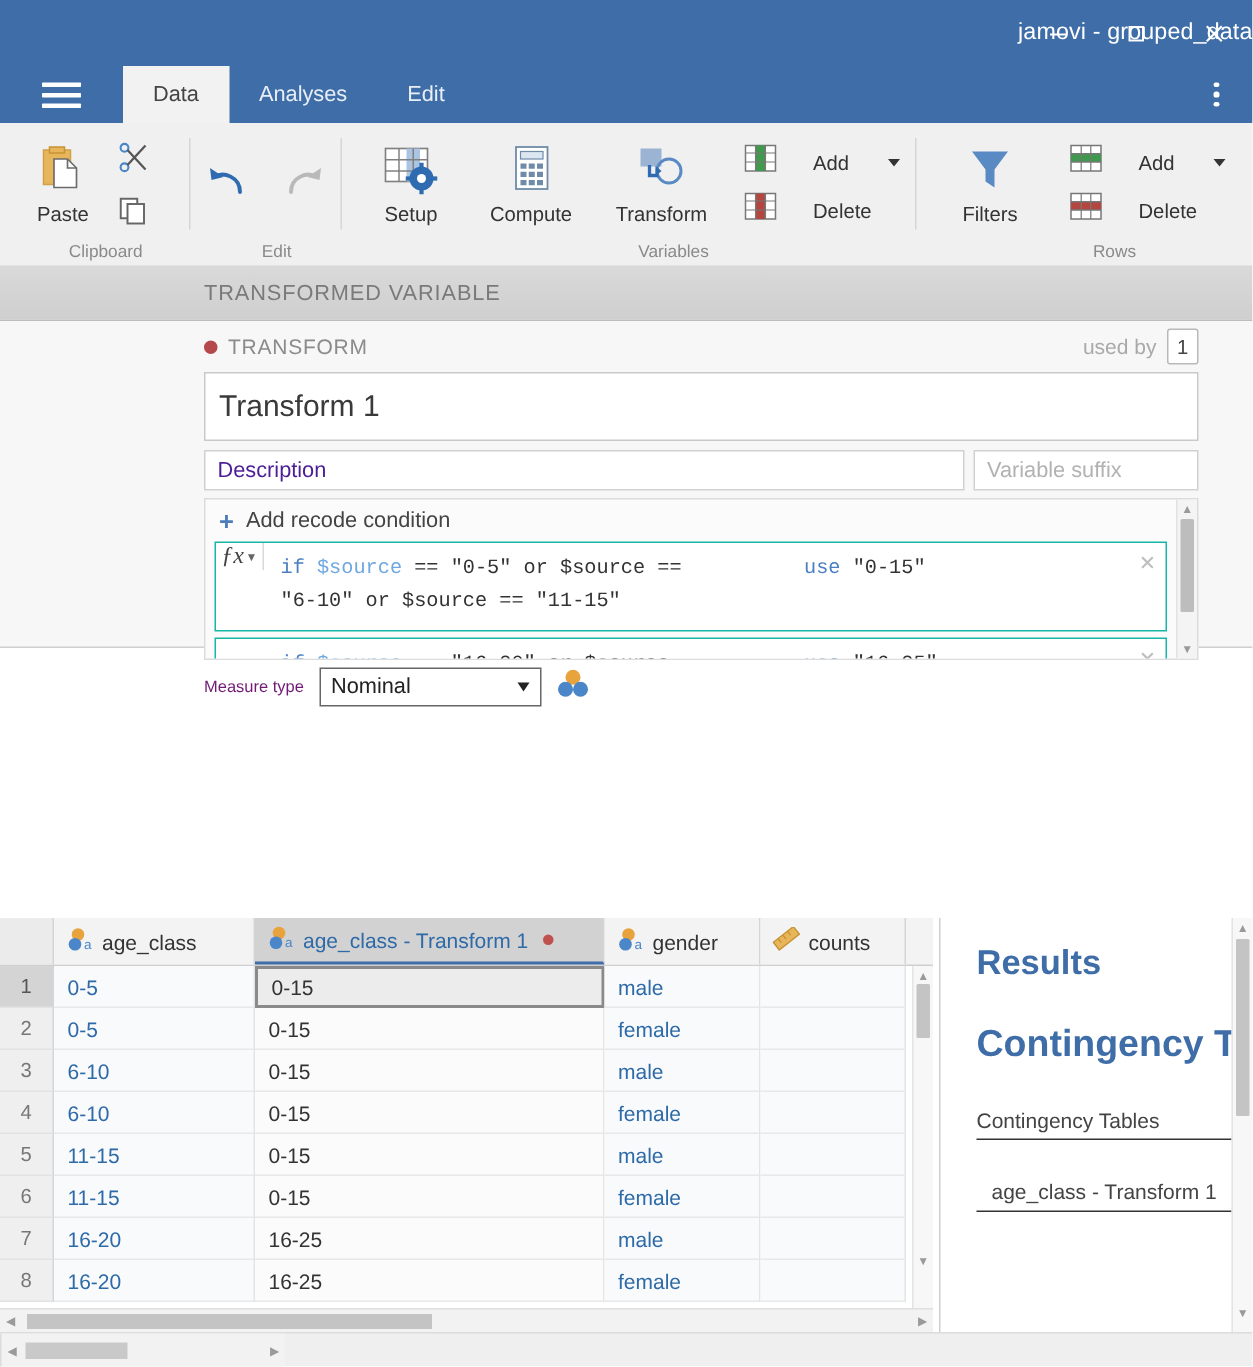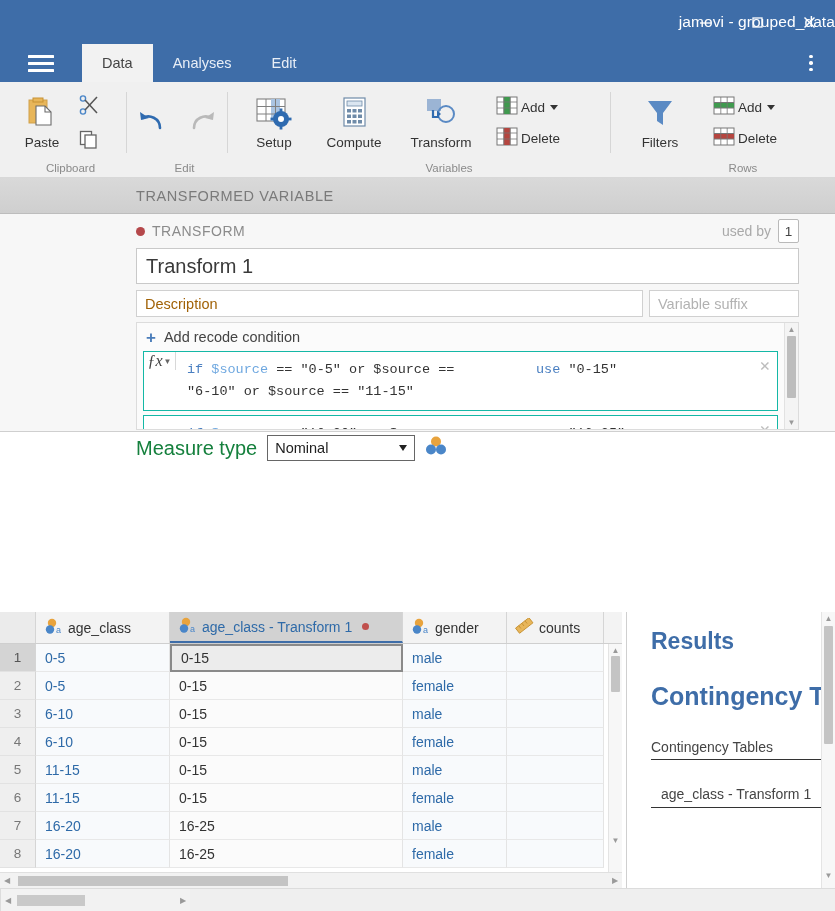--- a/index.html
+++ b/index.html
@@ -57,21 +57,21 @@
 
   .bigbtn{
     width:60px; display:flex; flex-direction:column; align-items:center; cursor:default;
     padding-top:6px;
   }
   .bigbtn .ic{ height:42px; display:flex; align-items:center; justify-content:center; }
   .bigbtn .lbl{ font-size:13.5px; color:#333; margin-top:1px; }
 
   .smallcol{ display:flex; flex-direction:column; justify-content:center; padding-top:8px; }
   .smallbtn{
-    display:flex; align-items:center; gap:3px; padding:4px 6px; cursor:default;text-align:right;
+    display:flex; align-items:center; gap:24px; padding:4px 6px; cursor:default;text-align:right;
   }
   .smallbtn .lbl{ font-size:13.5px; color:#333; }
   .caret{ width:0;height:0;border-left:4px solid transparent;border-right:4px solid transparent;border-top:5px solid #333; margin-left:2px;}
 
   
   .tv-header{
     height:36px; background:linear-gradient(#d9d9d9,#cfcfcf);
     display:flex; align-items:center; padding-left:136px;
     font-size:14.5px; color:#7a7a7a; letter-spacing:.6px;
     border-bottom:1px solid #bdbdbd;
@@ -85,27 +85,27 @@
   .tv-toprow{ display:flex; align-items:center; height:34px; }
   .tv-dot{ width:9px;height:9px;border-radius:50%;background:#b5484b; margin-right:7px; }
   .tv-transform-label{ font-size:14px; color:#8b8b8b; letter-spacing:.5px; }
   .tv-usedby{ margin-left:auto; display:flex; align-items:center; gap:7px; }
   .tv-usedby .txt{ font-size:14px; color:#a9a9a9; }
   .tv-usedby .badge{
     min-width:21px;height:24px;border:1px solid #b9b9b9;background:#fff;border-radius:2px;
     display:flex;align-items:center;justify-content:center;font-size:13.5px;color:#444;
   }
   .name-input{
-    height:36px; width:100%; border:1px solid #c9c9c9; background:#fff;
+    height:46px; width:100%; border:1px solid #c9c9c9; background:#fff;
     display:flex; align-items:center; padding:0 9px; font-size:20px; color:#3a3a3a;
   }
   .desc-row{ display:flex; gap:6px; margin-top:6px; }
   .desc-input{
     flex:1; height:27px; border:1px solid #d0d0d0; background:#fff; display:flex; align-items:center;
-    padding:0 8px; font-size:14.5px; color:#a16207;
+    padding:0 8px; font-size:14.5px; color:#4c1d95;
   }
   .suffix-input{
     width:150px; height:27px; border:1px solid #d0d0d0; background:#fff; display:flex; align-items:center;
     padding:0 8px; font-size:14.5px; color:#b2b2b2;
   }
 
   .recode-box{
     margin-top:5px; border:1px solid #dcdcdc; background:#fbfbfb; height:108px; position:relative;
     overflow:hidden;
   }
@@ -147,21 +147,21 @@
 
   .sort-arrows{
     position:absolute; right:-28px; top:18px; width:34px;
     display:flex; flex-direction:column; align-items:center; gap:6px;
   }
   .sort-arrows svg{ display:block; }
 
   .measure-row{
     display:flex; align-items:center; gap:10px; height:34px; margin-top:1px;
   }
-  .measure-label{ font-size:20px; color:#15803d; }
+  .measure-label{ font-size:11px; color:#701a75; }
   .measure-select{
     width:148px; height:26px; border:1px solid #666; background:#fff;
     display:flex; align-items:center; justify-content:space-between; padding:0 7px;
     font-size:14.5px; color:#222;
   }
   .measure-select .car{ width:0;height:0;border-left:4.5px solid transparent;border-right:4.5px solid transparent;border-top:6px solid #222;}
 
   
   .sheet-area{
     position:absolute; left:0; top:612px; width:622px; height:276px; background:#fff;

